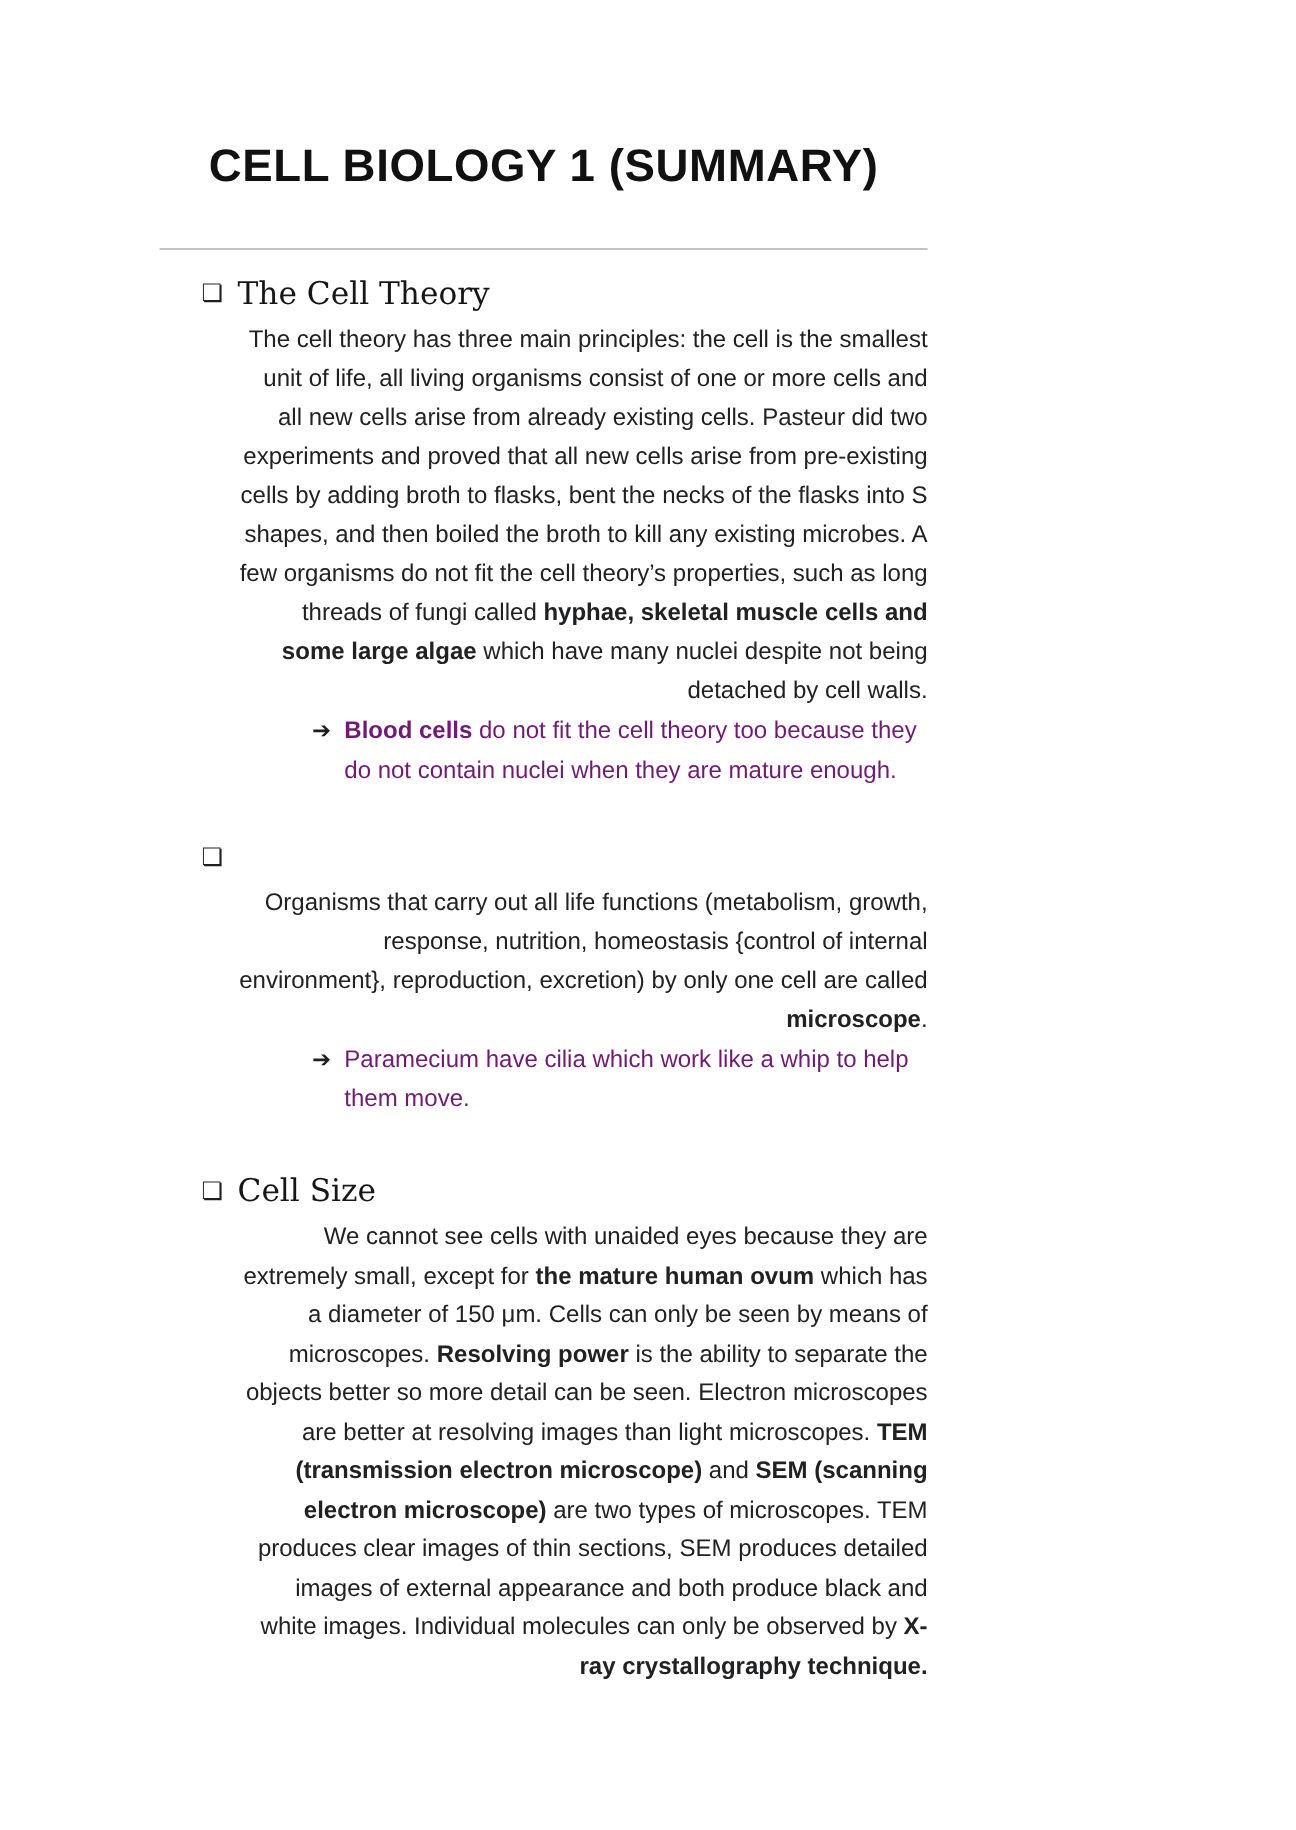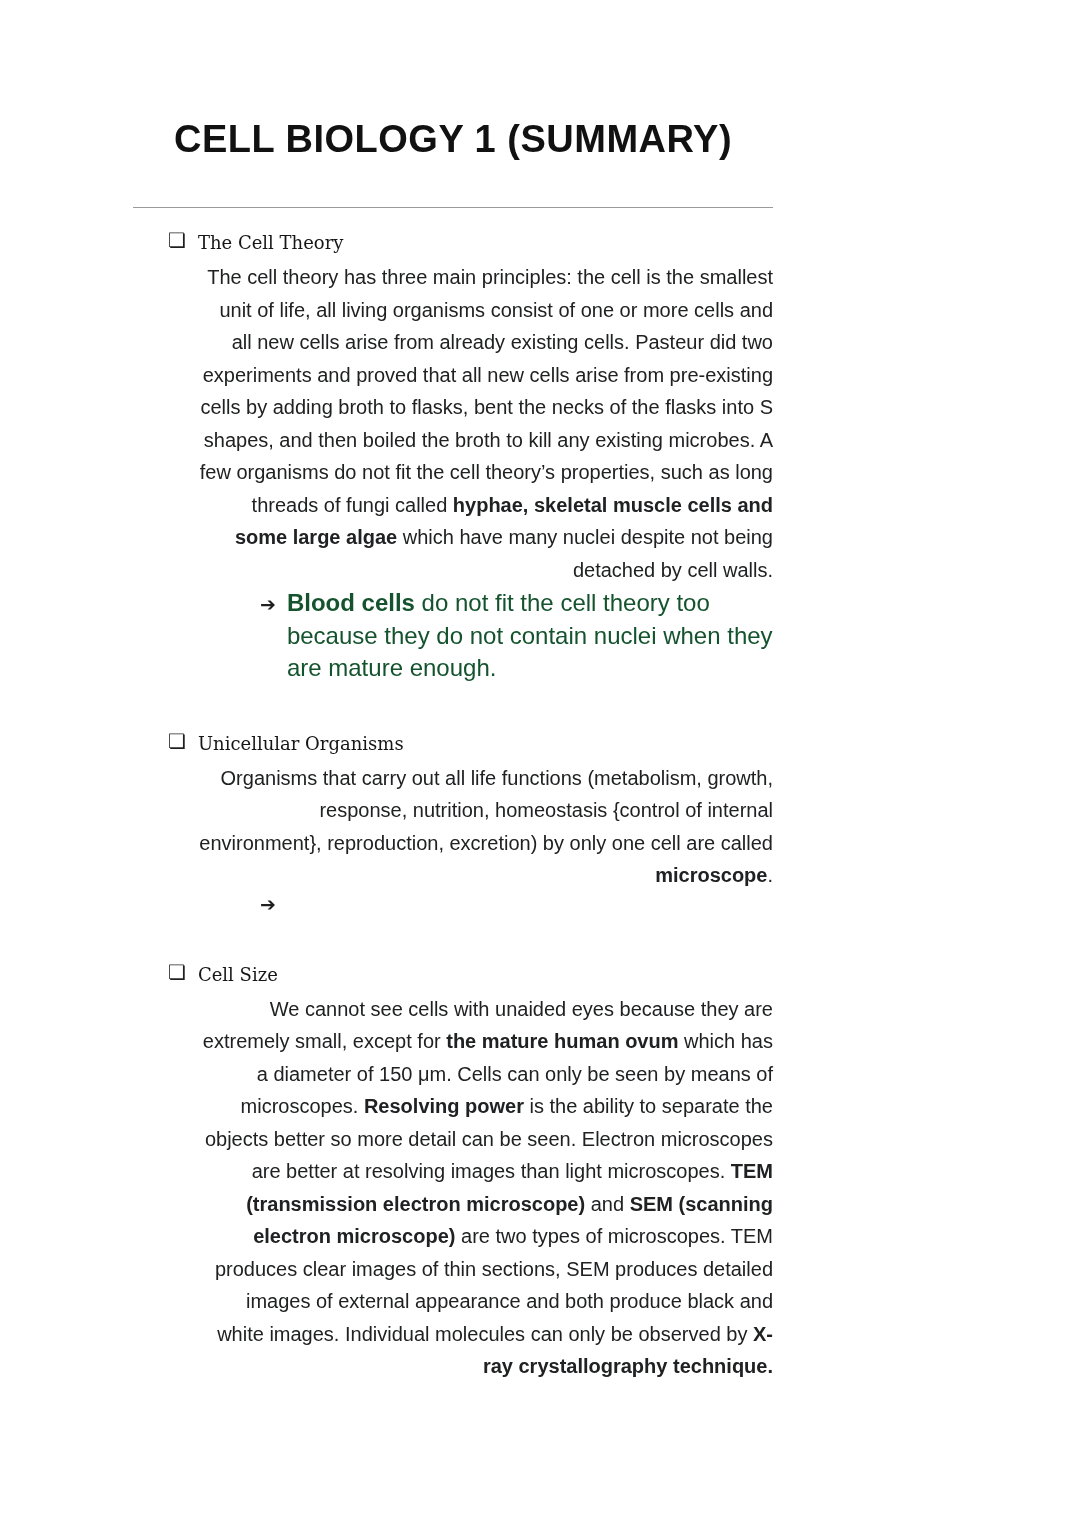--- a/index.html
+++ b/index.html
@@ -52,21 +52,21 @@
     gap: 12px;
   }
   .bullet {
     font-size: 20px;
     color: #1f1f1f;
     position: relative;
     top: -2px;
   }
   .topic-title {
     font-family: "DejaVu Serif", "Liberation Serif", serif;
-    font-size: 18px;
+    font-size: 26px;
     font-weight: 500;
     color: #161616;
   }
   .body-text {
     margin-top: 7px;
     margin-left: 28px;
     font-size: 20px;
     line-height: 32.5px;
     color: #202122;
     text-align: right;
@@ -78,23 +78,23 @@
     margin-left: 92px;
     margin-top: 1px;
   }
   .arrow-glyph {
     font-size: 19px;
     color: #1f1f1f;
     flex: 0 0 auto;
   }
   .arrow-text {
     margin: 0;
-    font-size: 24px;
+    font-size: 20px;
     line-height: 32.5px;
-    color: #14532d;
+    color: #701a75;
   }
 </style>
 </head>
 <body>
 
 <div class="page">
 
   <h1 class="doc-title">CELL BIOLOGY 1 (SUMMARY)</h1>
 
   <hr class="title-divider">
@@ -108,25 +108,25 @@
     <p class="body-text"><span>The cell theory has three main principles: the cell is the smallest unit of life, all living organisms consist of one or more cells and all new cells arise from already existing cells. Pasteur did two experiments and proved that all new cells arise from pre-existing cells by adding broth to flasks, bent the necks of the flasks into S shapes, and then boiled the broth to kill any existing microbes. A few organisms do not fit the cell theory’s properties, such as long threads of fungi called </span><span style="font-weight: 700;">hyphae, skeletal muscle cells and some large algae</span><span> which have many nuclei despite not being detached by cell walls.</span></p>
     <div class="arrow-item">
       <span class="arrow-glyph">➔</span>
       <p class="arrow-text"><span style="font-weight: 700;">Blood cells</span><span> do not fit the cell theory too because they do not contain nuclei when they are mature enough.</span></p>
     </div>
   </section>
 
   <section class="topic">
     <div class="topic-heading">
       <span class="bullet">❏</span>
-      <span class="topic-title">Unicellular Organisms</span>
     </div>
     <p class="body-text"><span>Organisms that carry out all life functions (metabolism, growth, response, nutrition, homeostasis {control of internal environment}, reproduction, excretion) by only one cell are called </span><span style="font-weight: 700;">microscope</span><span>.</span></p>
     <div class="arrow-item">
       <span class="arrow-glyph">➔</span>
+      <p class="arrow-text"><span>Paramecium have cilia which work like a whip to help them move.</span></p>
     </div>
   </section>
 
   <section class="topic">
     <div class="topic-heading">
       <span class="bullet">❏</span>
       <span class="topic-title">Cell Size</span>
     </div>
     <p class="body-text"><span>We cannot see cells with unaided eyes because they are extremely small, except for </span><span style="font-weight: 700;">the mature human ovum</span><span> which has a diameter of 150 μm. Cells can only be seen by means of microscopes. </span><span style="font-weight: 700;">Resolving power</span><span> is the ability to separate the objects better so more detail can be seen. Electron microscopes are better at resolving images than light microscopes. </span><span style="font-weight: 700;">TEM (transmission electron microscope)</span><span> and </span><span style="font-weight: 700;">SEM (scanning electron microscope)</span><span> are two types of microscopes. TEM produces clear images of thin sections, SEM produces detailed images of external appearance and both produce black and white images. Individual molecules can only be observed by </span><span style="font-weight: 700;">X-ray crystallography technique.</span></p>
   </section>

